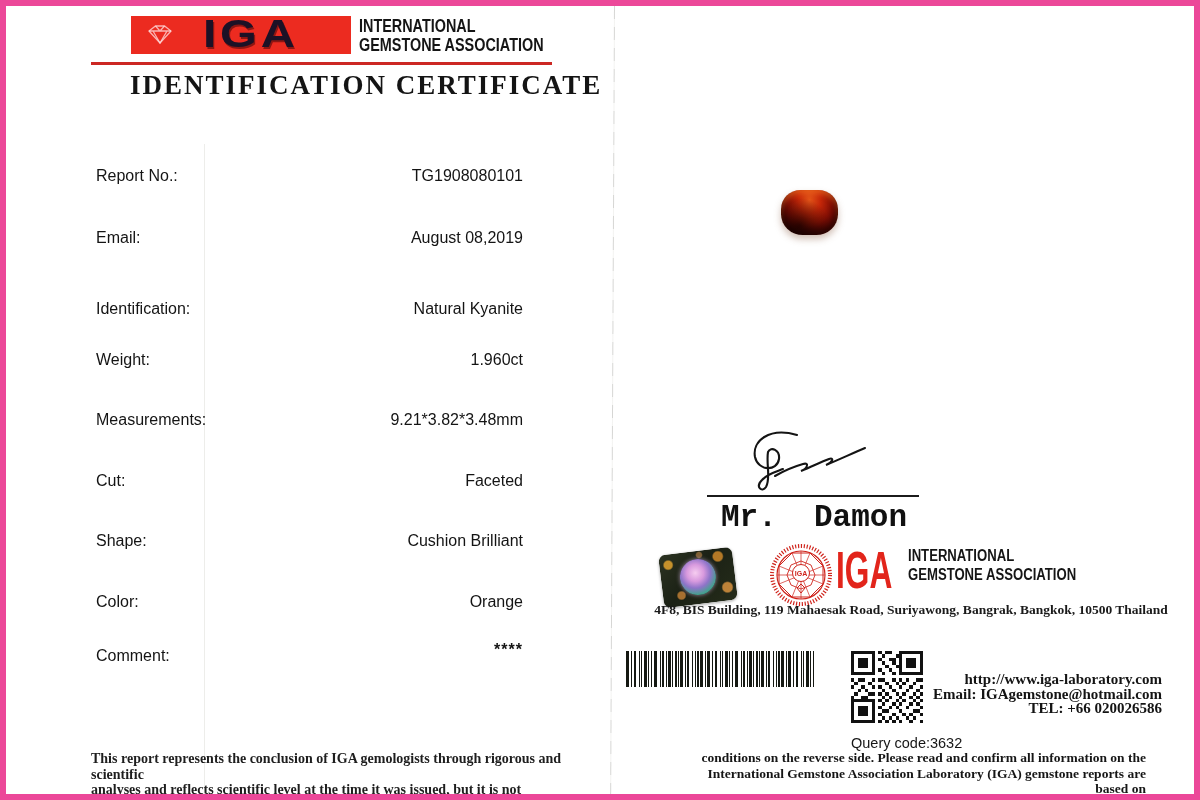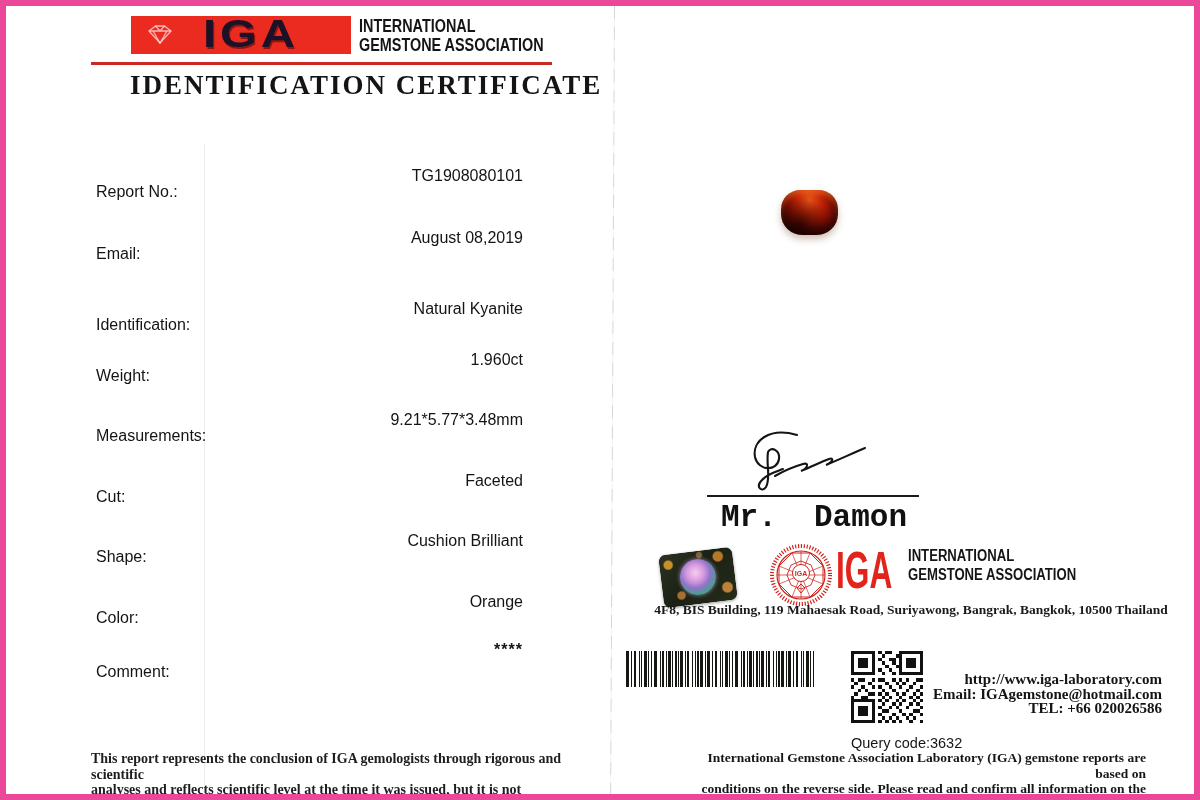--- a/index.html
+++ b/index.html
@@ -22,21 +22,21 @@
     transform:scale(1.28,1.04);transform-origin:left center;margin-left:28px;
     text-shadow:1px 1px 0 #8d1612;}
   .org-name{font-weight:700;line-height:19px;font-size:18px;color:#151515;
     transform:scaleX(0.8);transform-origin:left top;white-space:nowrap;}
   #header-org{left:353px;top:11px;}
   #red-rule{left:85px;top:56px;width:461px;height:3px;background:#cc2823;}
   #page-title{left:124px;top:64px;font-family:"Liberation Serif",serif;
     font-weight:700;font-size:27px;letter-spacing:2px;color:#141414;white-space:nowrap;}
   
   .field-row{left:90px;width:429px;font-size:16px;color:#141414;}
-  .field-row .lbl{position:absolute;left:0;top:0;margin-top:16px;}
+  .field-row .lbl{position:absolute;left:0;top:0;}
   .field-row .val{position:absolute;right:2px;top:0;text-align:right;}
   .val-comment{font-weight:700;letter-spacing:1px;top:-6px !important;}
   
   #disclaimer{left:85px;top:745px;width:490px;font-family:"Liberation Serif",serif;
     font-size:14px;line-height:15.5px;color:#1e1e1e;font-weight:600;}
   
   #gem-photo{left:775px;top:184px;width:57px;height:45px;
     border-radius:34% 34% 38% 38% / 42% 42% 46% 46%;
     background:
       radial-gradient(ellipse at 32% 78%, rgba(10,0,0,.65) 0%, rgba(10,0,0,0) 55%),
@@ -115,21 +115,21 @@
   <div class="abs field-row" style="top:294px">
     <span class="lbl">Identification:</span>
     <span class="val">Natural Kyanite</span>
   </div>
   <div class="abs field-row" style="top:345px">
     <span class="lbl">Weight:</span>
     <span class="val">1.960ct</span>
   </div>
   <div class="abs field-row" style="top:405px">
     <span class="lbl">Measurements:</span>
-    <span class="val">9.21*5.77*3.48mm</span>
+    <span class="val">9.21*3.82*3.48mm</span>
   </div>
   <div class="abs field-row" style="top:466px">
     <span class="lbl">Cut:</span>
     <span class="val">Faceted</span>
   </div>
   <div class="abs field-row" style="top:526px">
     <span class="lbl">Shape:</span>
     <span class="val">Cushion Brilliant</span>
   </div>
   <div class="abs field-row" style="top:587px">
@@ -203,18 +203,18 @@
 
   <div id="contact" class="abs">
     <div>http://www.iga-laboratory.com</div>
     <div>Email: IGAgemstone@hotmail.com</div>
     <div>TEL: +66 020026586</div>
   </div>
 
   <div id="query-code" class="abs">Query code:3632</div>
 
   <div id="reverse-note" class="abs">
+    <div>conditions on the reverse side. Please  read and confirm all information on the</div>
     <div>International Gemstone Association Laboratory (IGA) gemstone reports are based on</div>
-    <div>conditions on the reverse side. Please  read and confirm all information on the</div>
     <div>reverse side.</div>
   </div>
 
 </div>
 
 </body></html>

